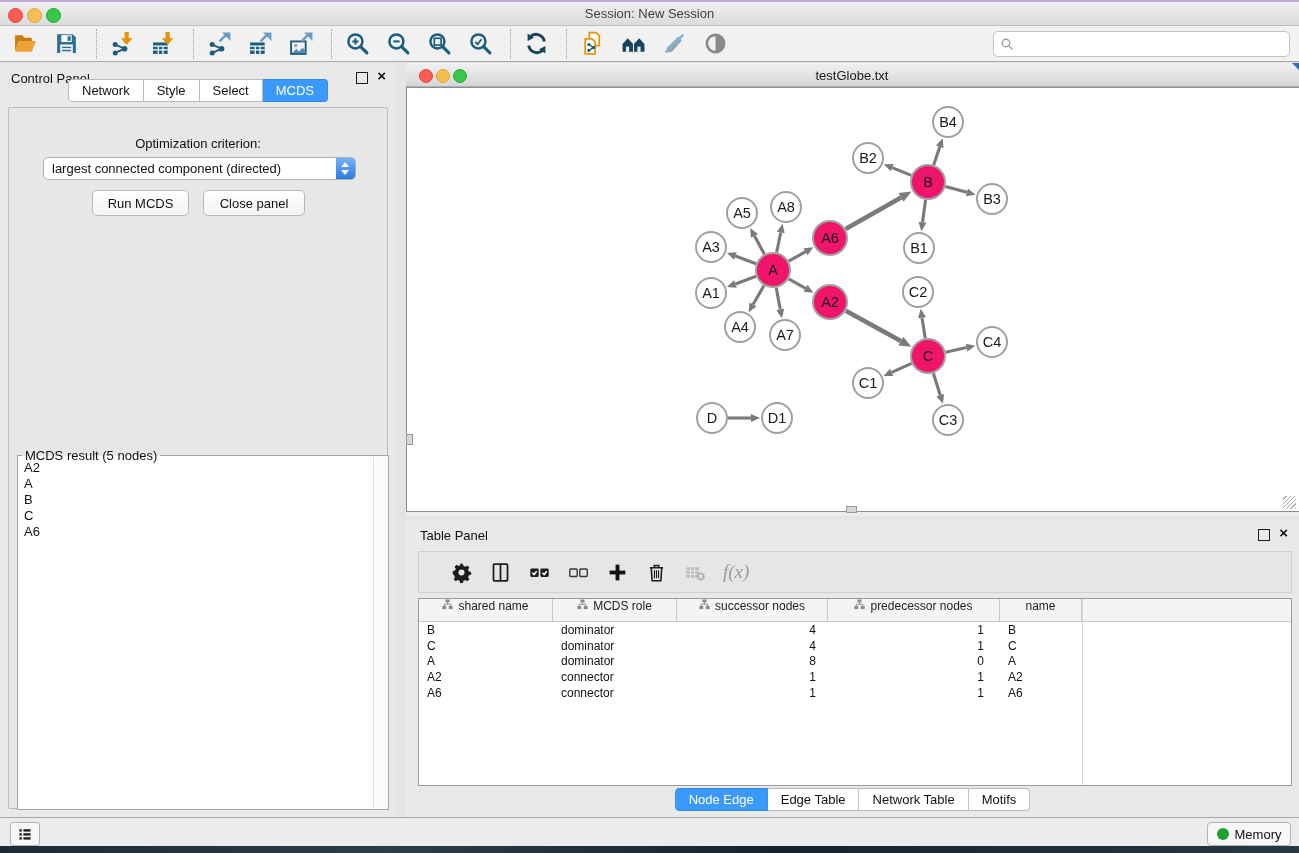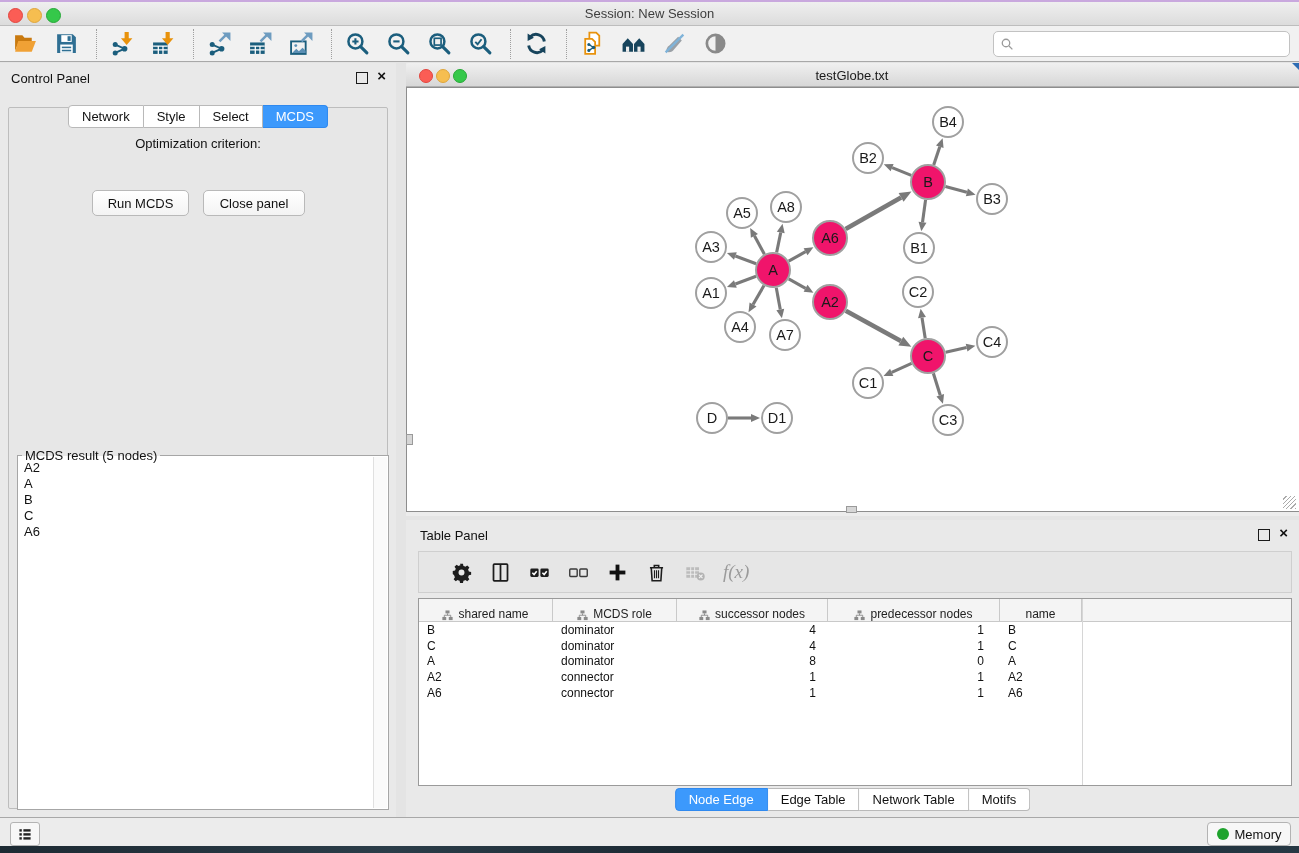--- a/index.html
+++ b/index.html
@@ -32,21 +32,21 @@
   
   #control-panel{position:absolute;left:0;top:63px;width:396px;height:754px;background:#E9E9E9;}
   .panel-head{position:relative;height:30px;text-align:right;}
   .panel-title{position:absolute;left:11px;top:8px;font-size:13px;color:#111;}
   .float-ico{position:absolute;width:10px;height:10px;border:1.6px solid #1a1a1a;top:9px;}
   .close-ico{position:absolute;top:4px;font-size:15px;font-weight:900;color:#111;line-height:18px;}
   #cp-float{right:28px;} #cp-close{right:10px;}
   #cp-pane{position:absolute;left:8px;top:44px;width:378px;height:754px;max-height:752px;
       height:700px;border:1px solid #BDBDBD;border-radius:2px;background:#E7E7E7;}
   .tabstrip{position:absolute;display:flex;}
-  #cp-tabs{top:42px;left:50%;transform:translateX(-50%);}
+  #cp-tabs{top:16px;left:50%;transform:translateX(-50%);}
   .tab{height:21px;line-height:21px;padding:0 13px;background:#fff;border:1px solid #B9B9B9;
       border-left:none;font-size:13px;color:#111;}
   .tab:first-child{border-left:1px solid #B9B9B9;border-radius:4px 0 0 4px;}
   .tab:last-child{border-radius:0 4px 4px 0;}
   .tab.active{background:#3C99FC;border-color:#2F89EF;color:#fff;}
   #opt-label{position:absolute;left:0;width:396px;top:73px;text-align:center;font-size:13px;color:#111;}
   #dropdown{position:absolute;left:43px;top:94px;width:313px;height:23px;background:#fff;
       border:1px solid #AFAFAF;border-radius:5px;box-sizing:border-box;display:flex;align-items:center;}
   #dropdown-value{flex:1;font-size:13px;padding-left:8px;color:#111;white-space:nowrap;}
   #dropdown-stepper{width:19px;height:21px;border-radius:0 4px 4px 0;
@@ -83,21 +83,21 @@
   
   #table-panel{position:absolute;left:406px;top:520px;width:893px;height:297px;background:#E9E9E9;}
   #tp-float{right:29px;} #tp-close{right:11px;}
   #tp-toolbar{position:absolute;left:12px;right:7px;top:31px;height:42px;background:#E6E6E6;
       border:1px solid #CFCFCF;box-sizing:border-box;display:flex;align-items:center;padding-left:29px;}
   .tp-btn{width:26px;height:26px;margin-right:13px;display:flex;align-items:center;justify-content:center;}
   .tp-btn svg{width:21px;height:21px;}
   #fx-label{font-size:19px;font-style:italic;color:#9B9B9B;font-family:"Liberation Serif",serif;margin-left:2px;}
   #tp-table{position:absolute;left:12px;right:7px;top:78px;bottom:31px;background:#fff;border:1px solid #9A9A9A;}
   #tp-header{display:flex;height:22px;background:#F4F4F4;border-bottom:1px solid #C9C9C9;}
-  .th{display:flex;align-items:flex-end;justify-content:center;font-size:12px;color:#222;
+  .th{display:flex;align-items:flex-start;justify-content:center;font-size:12px;color:#222;
       border-right:1px solid #C9C9C9;box-sizing:border-box;gap:5px;}
   .th svg{width:11px;height:11px;}
   .th.filler{border-right:none;flex:1;}
   .tr{display:flex;height:15.8px;align-items:center;}
   .td{font-size:12px;color:#111;box-sizing:border-box;white-space:nowrap;}
   #tp-vline{position:absolute;top:0;bottom:0;left:663px;width:1px;background:#D6D6D6;}
   #tp-tabs{bottom:6px;left:50%;transform:translateX(-50%);}
   
   #statusbar{position:absolute;left:0;top:817px;height:30px;right:0;background:#ECECEC;border-top:1px solid #A8A8A8;}
   #list-btn{position:absolute;left:10px;top:4px;width:28px;height:22px;background:#F7F7F7;
@@ -292,20 +292,27 @@
       <span class="close-ico" id="cp-close">×</span>
     </div>
     <div id="cp-pane"></div>
     <div class="tabstrip" id="cp-tabs">
         <div class="tab">Network</div>
         <div class="tab">Style</div>
         <div class="tab">Select</div>
         <div class="tab active">MCDS</div>
       </div>
     <div id="opt-label">Optimization criterion:</div>
+    <div id="dropdown">
+      <span id="dropdown-value">largest connected component (directed)</span>
+      <span id="dropdown-stepper">
+        <span class="chev up"></span>
+          <span class="chev down"></span>
+      </span>
+    </div>
     <button class="cp-btn" id="run-btn">Run MCDS</button>
     <button class="cp-btn" id="closepanel-btn">Close panel</button>
     <div id="mcds-fieldset">
       <span id="mcds-legend">MCDS result (5 nodes)</span>
       <div id="mcds-list">
           <div class="mcds-item">A2</div>
           <div class="mcds-item">A</div>
           <div class="mcds-item">B</div>
           <div class="mcds-item">C</div>
           <div class="mcds-item">A6</div>

